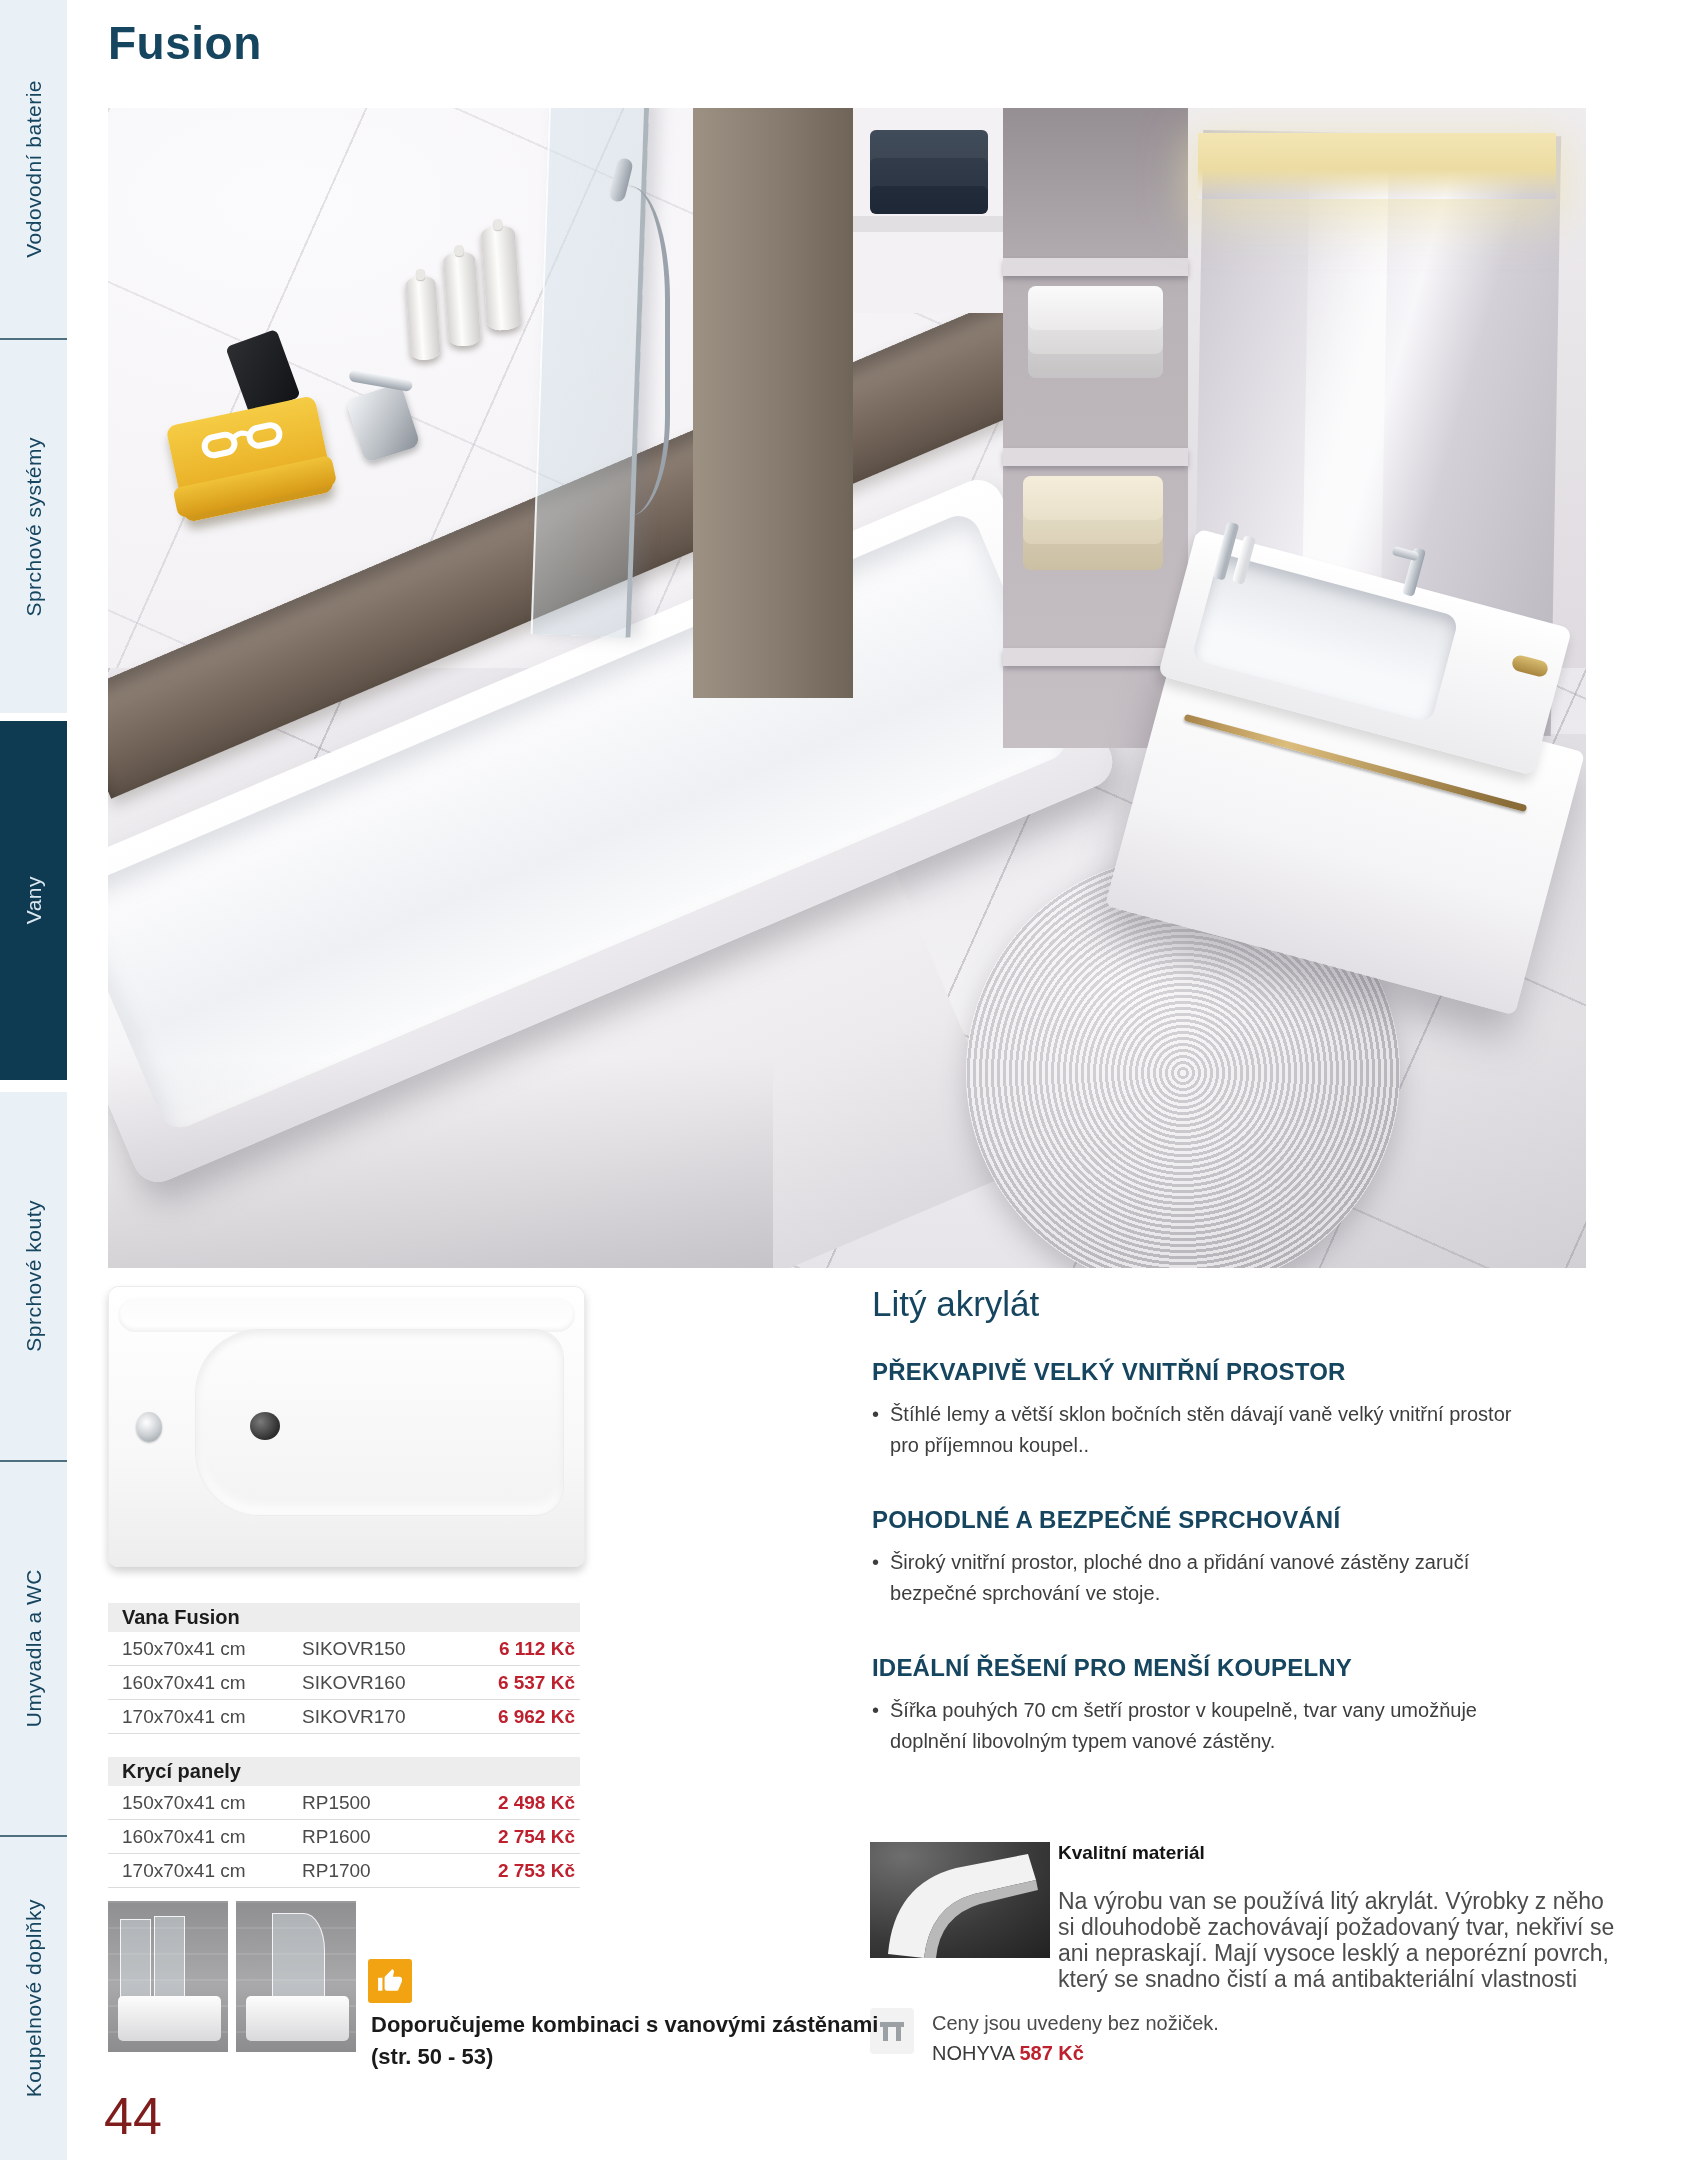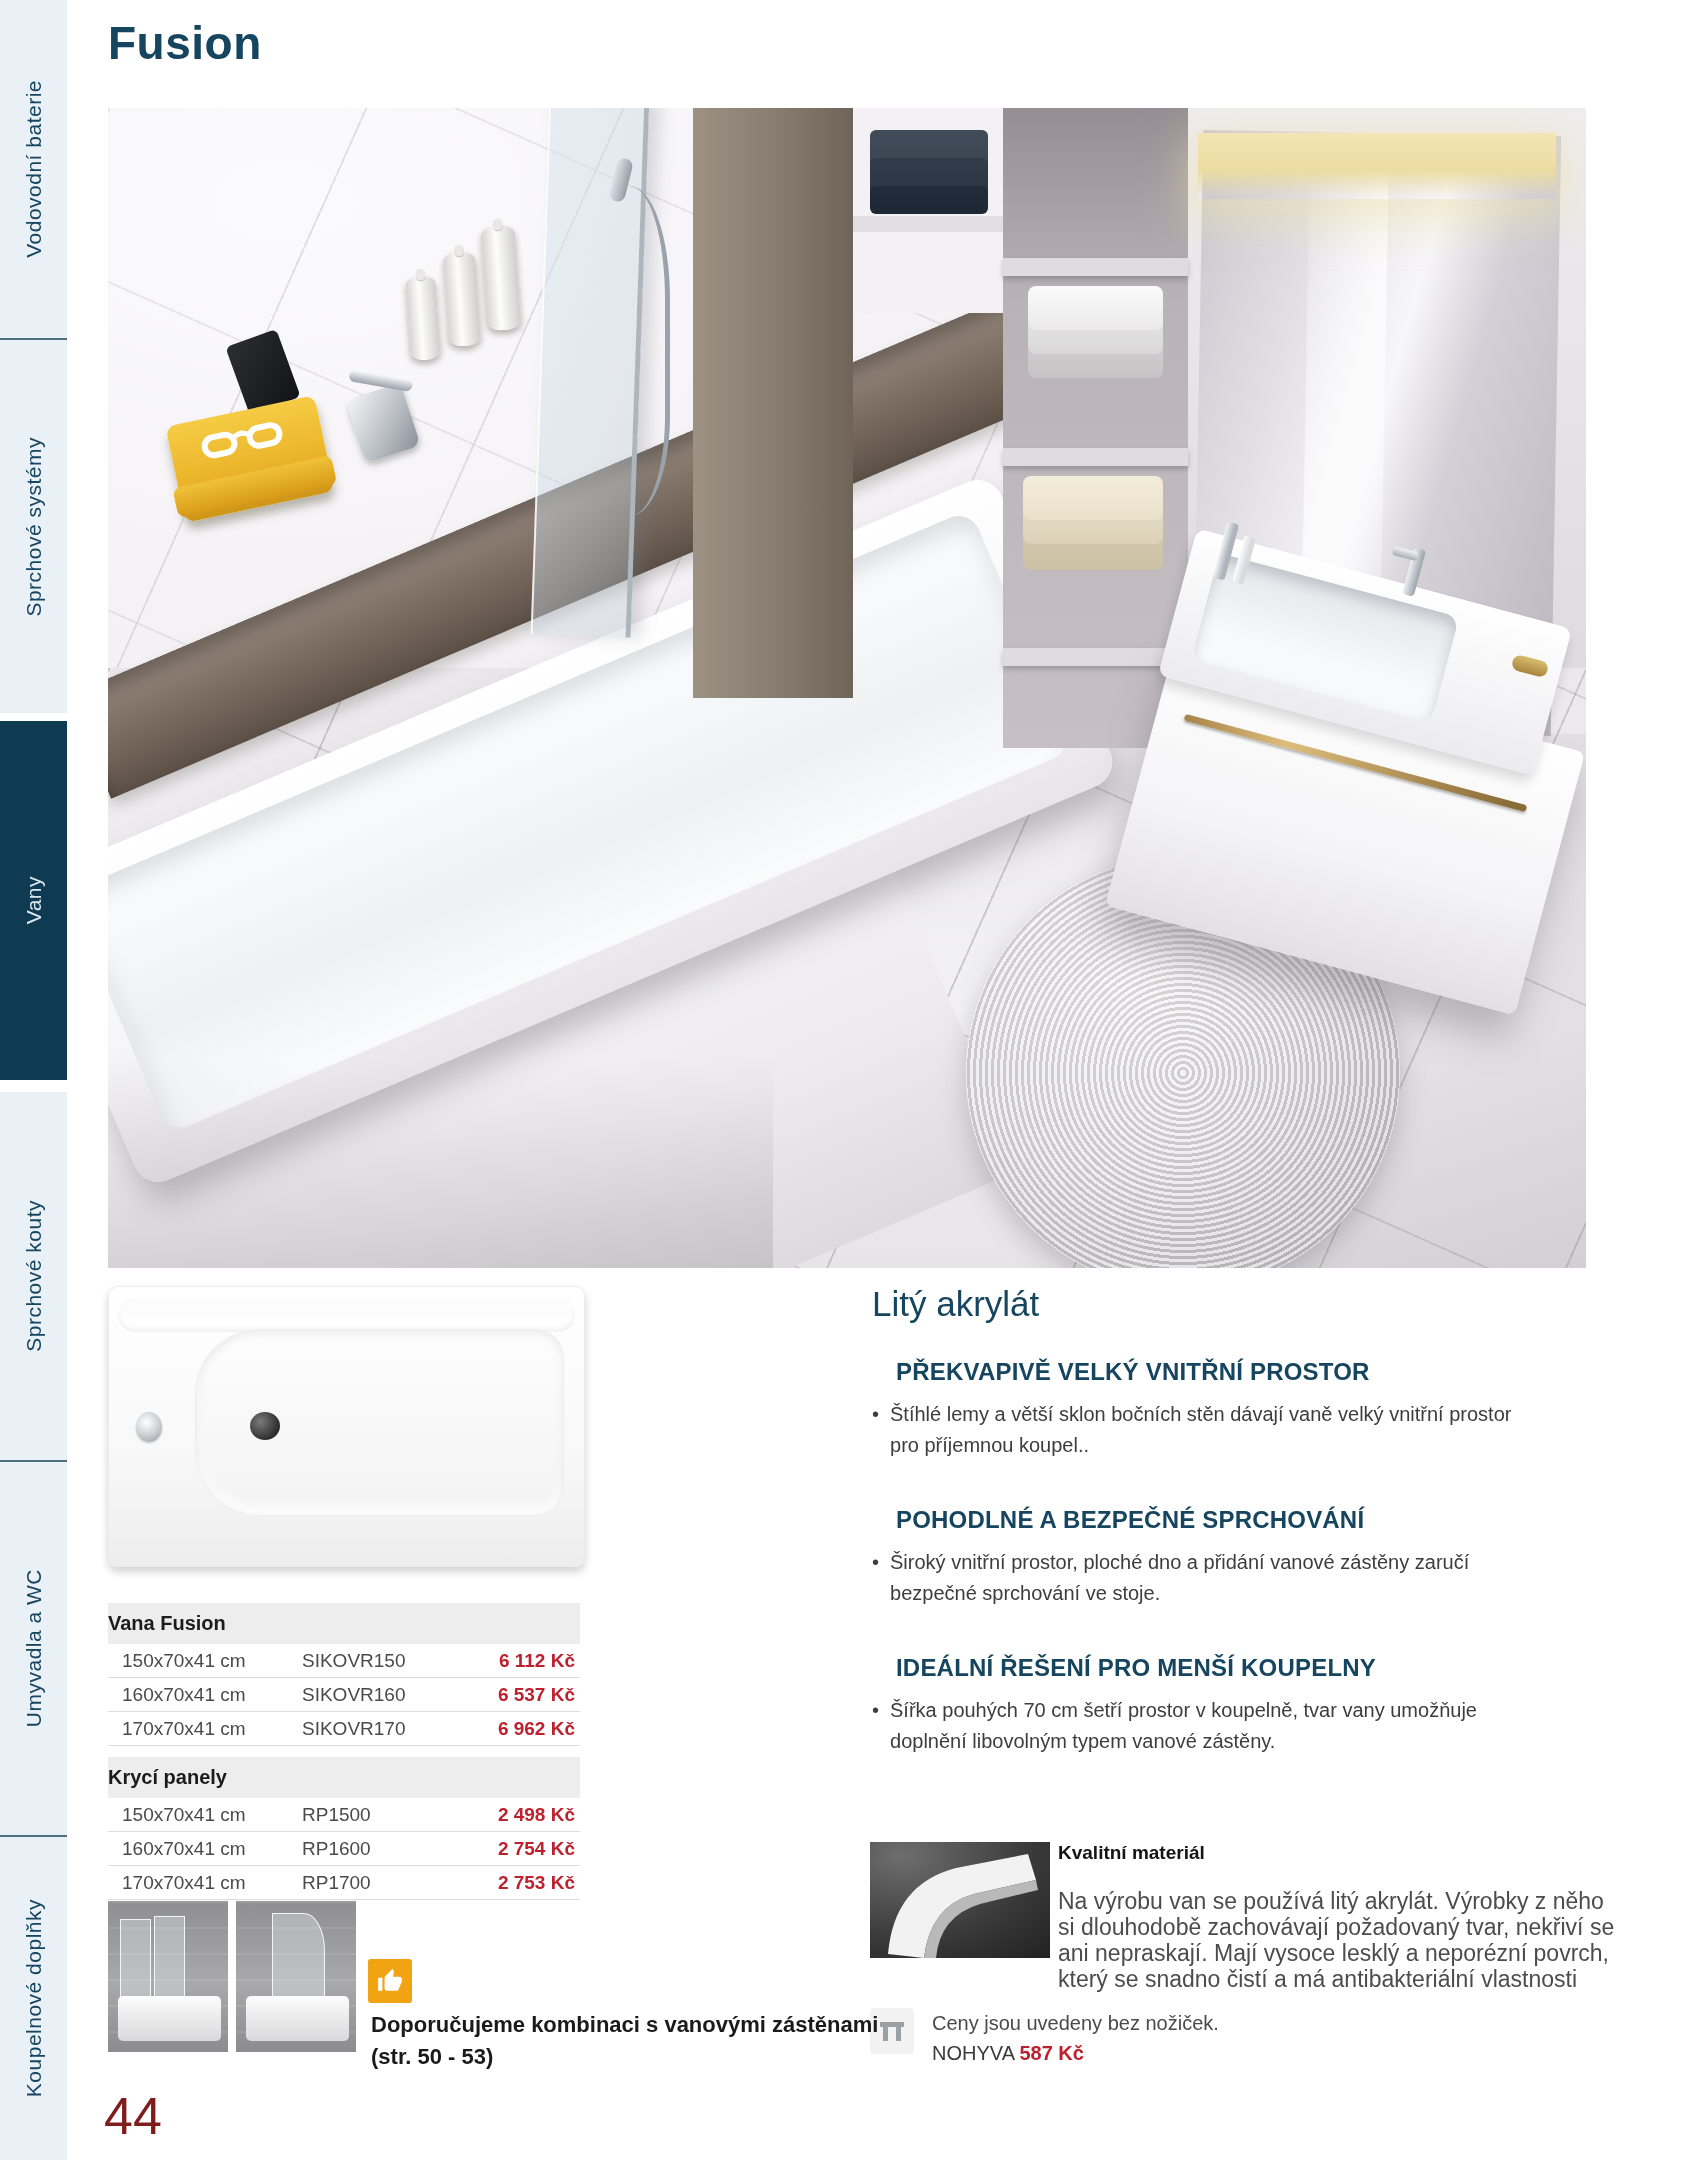--- a/index.html
+++ b/index.html
@@ -148,32 +148,32 @@
     background:linear-gradient(180deg,#fdfdfd 0%,#f3f3f4 100%);
     box-shadow:inset 0 3px 8px rgba(0,0,0,.08), inset 0 -8px 12px rgba(255,255,255,.9), 0 0 0 1px #ededed; }
   .d-drain { left:142px; top:126px; width:30px; height:28px; border-radius:50%;
     background:radial-gradient(circle at 35% 35%, #7a7a7a, #2d2d2d 70%); }
   .d-overflow { left:28px; top:126px; width:26px; height:30px; border-radius:50%;
     background:radial-gradient(circle at 40% 35%, #ffffff, #c8ccd0 55%, #8f969c);
     box-shadow:0 1px 2px rgba(0,0,0,.25); }
 
   
   .ptable { position:absolute; left:108px; width:472px; font-size:19px; }
-  .ptable .thead { height:41px; background:#ededed; display:flex; align-items:center;
-    font-weight:bold; font-size:20px; color:#1c1c1c; }
+  .ptable .thead { height:29px; background:#ededed; display:flex; align-items:center;
+    padding-left:14px; font-weight:bold; font-size:20px; color:#1c1c1c; }
   .trow { height:34px; display:flex; align-items:center; border-bottom:1px solid #dcdcdc;
     padding:0 5px 0 14px; color:#4a4a4a; }
   .trow .c-size { flex:0 0 180px; }
   .trow .c-code { flex:1; }
   .trow .c-price { font-weight:bold; color:#be202e; }
 
   
   .features { position:absolute; left:872px; top:1284px; width:744px; }
   .features h2 { font-size:35px; font-weight:normal; color:#16455f; margin-bottom:34px; }
-  .features h3 { font-size:24px; font-weight:bold; color:#16455f; margin-bottom:13px; letter-spacing:.2px;margin-left:24px; }
+  .features h3 { font-size:24px; font-weight:bold; color:#16455f; margin-bottom:13px; letter-spacing:.2px; }
   .bullet { display:flex; gap:11px; width:646px; font-size:20px; line-height:31px;
     color:#3d3d3d; margin-bottom:45px; }
   .bullet .dot { flex:0 0 auto; }
 
   
   .material { position:absolute; left:870px; top:1842px; width:746px; }
   .mat-img { position:absolute; left:0; top:0; width:180px; height:116px; overflow:hidden;
     background:radial-gradient(130% 130% at 18% 12%, #6e6e6e 0%, #3a3a3a 55%, #1c1c1c 100%); }
   .mat-txt { margin-left:188px; width:558px; }
   .mat-txt b { display:block; font-size:19px; color:#141414; margin-bottom:4px; }

